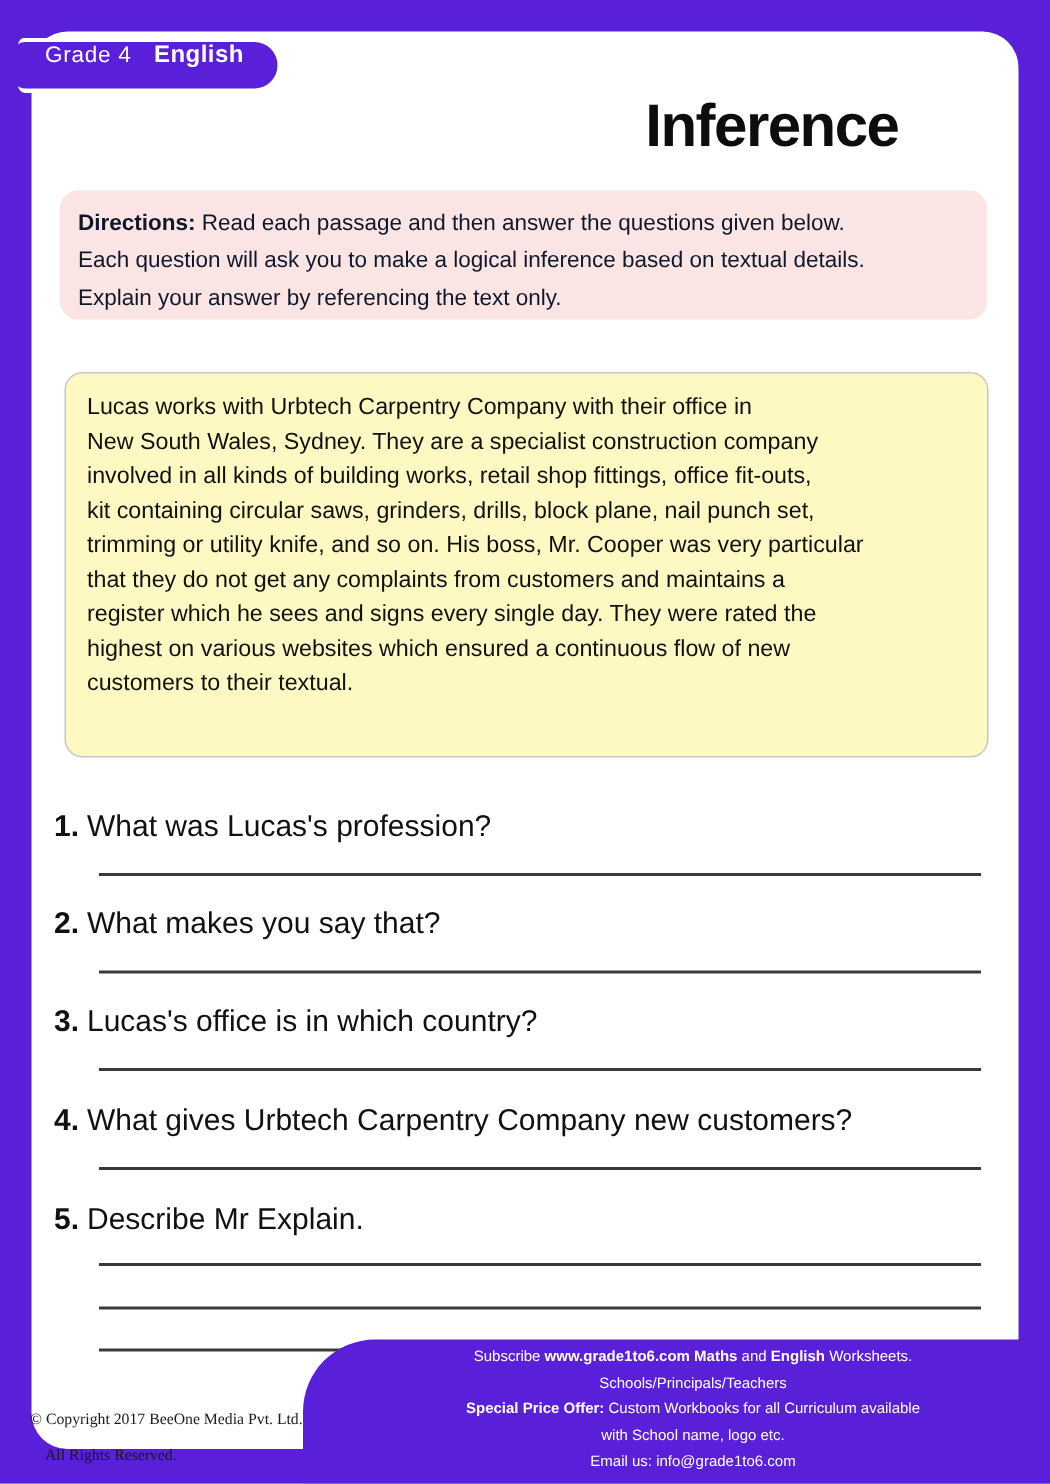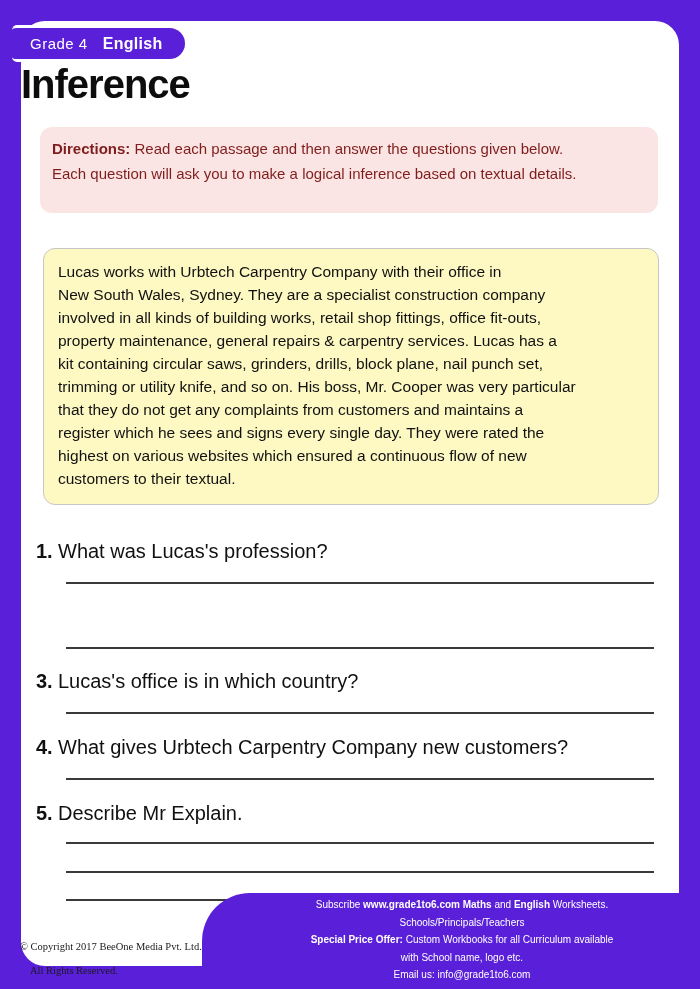--- a/index.html
+++ b/index.html
@@ -13,36 +13,36 @@
   }
   .page{
     position:absolute;left:21px;top:21px;width:658px;height:945px;
     background:#ffffff;border-radius:24px;z-index:1;
   }
   .badge{
     position:absolute;left:12px;top:25px;height:37px;z-index:4;
     background:#5a1fd9;
     border:3px solid #ffffff;border-left:none;
     border-radius:6px 22px 22px 6px;
-    display:flex;align-items:center;gap:15px;
+    display:flex;gap:15px;
     padding:0 22px 0 18px;box-sizing:border-box;
     color:#ffffff;
   }
   .badge-grade{font-size:15px;font-weight:400;letter-spacing:.5px;}
   .badge-subject{font-size:16px;font-weight:700;letter-spacing:.3px;}
   .title{
     position:absolute;left:21px;top:62px;width:558px;z-index:2;
-    margin:0;text-align:left;
-    font-size:40px;font-weight:800;color:#0d0d0d;letter-spacing:-1px;
+    margin:0;text-align:right;
+    font-size:40px;font-weight:800;color:#0d0d0d;letter-spacing:-1px;padding-left:20px;
   }
   .directions{
     position:absolute;left:40px;top:127px;width:618px;height:86px;z-index:2;
     background:#fbe5e4;border-radius:12px;
     box-sizing:border-box;padding:9px 12px 0 12px;
-    font-size:15px;line-height:25px;color:#7f1d1d;
+    font-size:15px;line-height:25px;color:#0f172a;
   }
   .bold{font-weight:700;}
   .passage{
     position:absolute;left:43px;top:248px;width:616px;height:257px;z-index:2;
     background:#fef9c3;border:1.5px solid #c6c6c6;border-radius:12px;
     box-sizing:border-box;padding:11px 10px 0 14px;
     font-size:15.5px;line-height:23px;color:#111;
   }
   .question{
     position:absolute;left:36px;width:620px;z-index:2;
@@ -78,40 +78,43 @@
   <div class="badge">
     <span class="badge-grade">Grade 4</span>
     <span class="badge-subject">English</span>
   </div>
 
   <h1 class="title">Inference</h1>
 
   <div class="directions">
     <div><span class="bold">Directions:</span><span> Read each passage and then answer the questions given below.</span></div>
     <div>Each question will ask you to make a logical inference based on textual details.</div>
+    <div>Explain your answer by referencing the text only.</div>
   </div>
 
   <div class="passage">
     <div>Lucas works with Urbtech Carpentry Company with their office in</div>
     <div>New South Wales, Sydney. They are a specialist construction company</div>
     <div>involved in all kinds of building works, retail shop fittings, office fit-outs,</div>
-    <div>property maintenance, general repairs &amp; carpentry services. Lucas has a</div>
     <div>kit containing circular saws, grinders, drills, block plane, nail punch set,</div>
     <div>trimming or utility knife, and so on. His boss, Mr. Cooper was very particular</div>
     <div>that they do not get any complaints from customers and maintains a</div>
     <div>register which he sees and signs every single day. They were rated the</div>
     <div>highest on various websites which ensured a continuous flow of new</div>
     <div>customers to their textual.</div>
   </div>
 
   <div class="question" style="top:540px">
     <span class="qnum">1.</span><span class="qtext">What was Lucas's profession?</span>
   </div>
   <div class="answer-line" style="top:582px"></div>
 
+  <div class="question" style="top:605px">
+    <span class="qnum">2.</span><span class="qtext">What makes you say that?</span>
+  </div>
   <div class="answer-line" style="top:647px"></div>
 
   <div class="question" style="top:670px">
     <span class="qnum">3.</span><span class="qtext">Lucas's office is in which country?</span>
   </div>
   <div class="answer-line" style="top:712px"></div>
 
   <div class="question" style="top:736px">
     <span class="qnum">4.</span><span class="qtext">What gives Urbtech Carpentry Company new customers?</span>
   </div>

